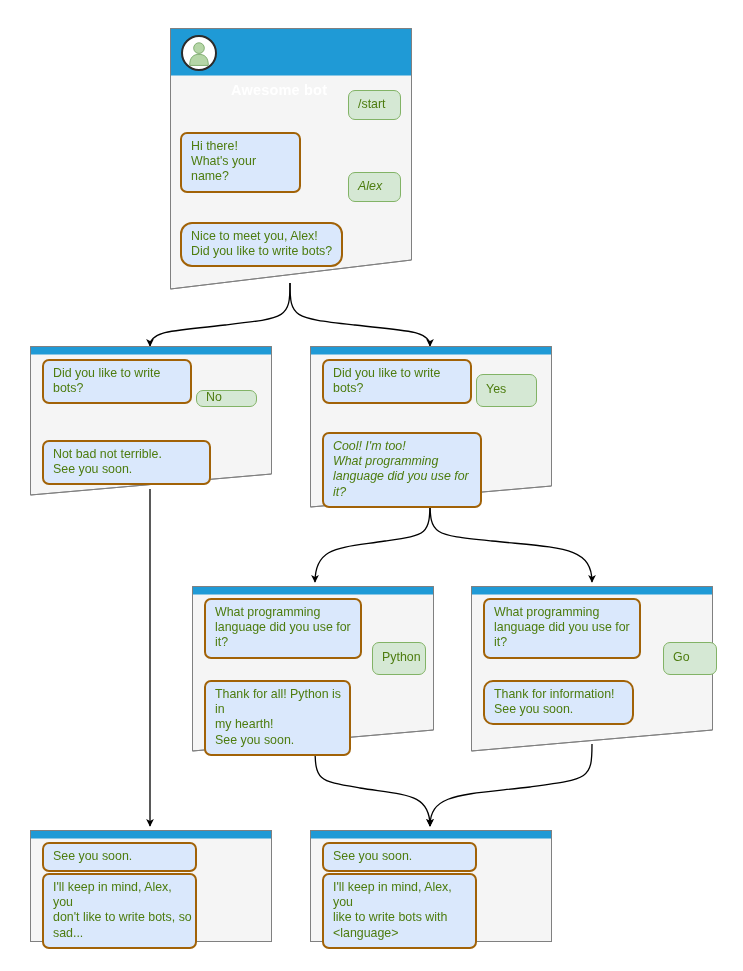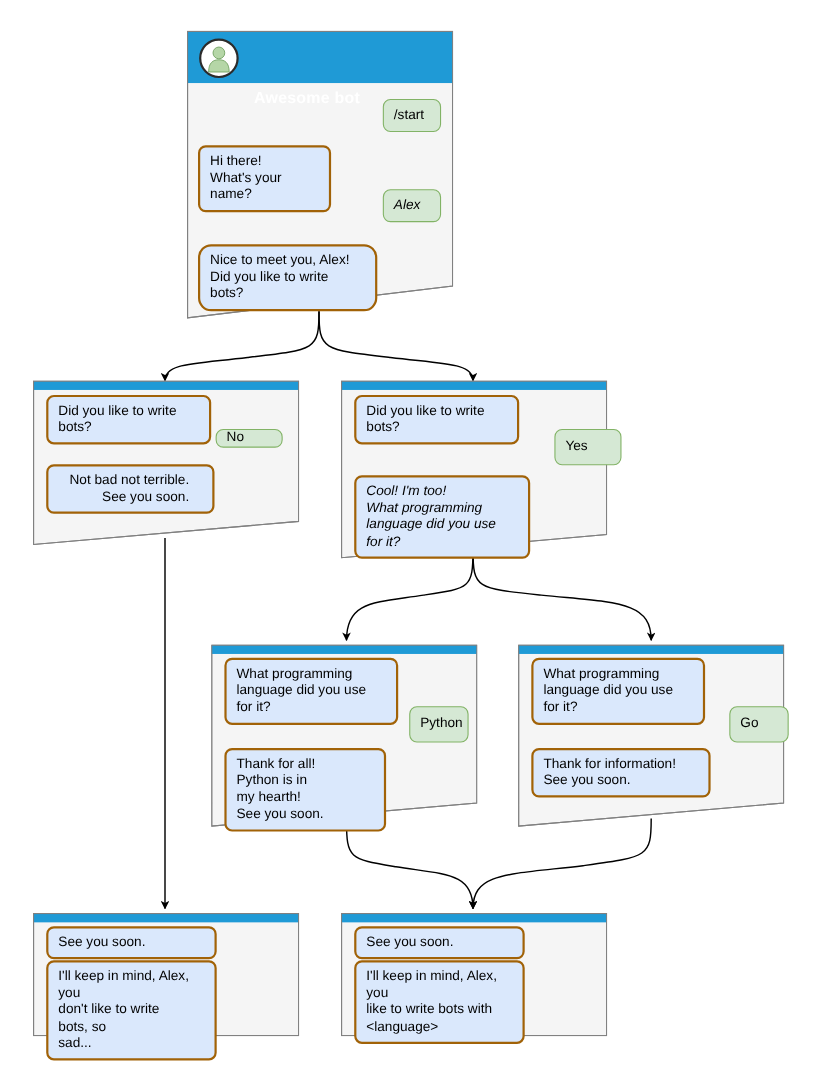--- a/index.html
+++ b/index.html
@@ -54,22 +54,22 @@
     border: 2px solid #2b2b2b;
     box-sizing: border-box;
     overflow: hidden;
   }
   .bubble {
     position: absolute;
     box-sizing: border-box;
     border-radius: 7px;
     font-size: 12.4px;
     line-height: 15.2px;
-    color: #000000;
-    padding: 5px 21px 6px 9px;
+    color: #4d7c0f;
+    padding: 5px 2px 6px 9px;
     white-space: pre-line;
   }
   .bubble.bot {
     background: #dae8fc;
     border: 2px solid #a16207;
   }
   .bubble.user {
     background: #d5e8d4;
     border: 1px solid #82b366;
     text-align: left;
@@ -126,32 +126,32 @@
   </div>
 
   <div class="card" style="left:30px; top:346px; width:242px; height:150px;">
     <svg class="card-shape" viewBox="0 0 242 150" preserveAspectRatio="none">
       <path d="M 0.5,0.5 L 241.5,0.5 L 241.5,128 L 0.5,149 Z" fill="#f5f5f5" stroke="#808080" stroke-width="1"></path>
       <rect x="0.5" y="0.5" width="241" height="8" fill="#1f9ad6" stroke="none"></rect>
       <path d="M 0.5,0.5 L 241.5,0.5 L 241.5,128 L 0.5,149 Z" fill="none" stroke="#808080" stroke-width="1"></path>
     </svg>
     <div class="bubble bot" style="left:12px; top:13px; width:150px;">Did you like to write bots?</div>
     <div class="bubble user" style="left:166px; top:44px; width:61px; height:17px; display:flex; align-items:center;">No</div>
-    <div class="bubble bot" style="left:12px; top:76px; width:153px;text-align:right;">Not bad not terrible.
+    <div class="bubble bot" style="left:12px; top:94px; width:169px;">Not bad not terrible.
 See you soon.</div>
   </div>
 
   <div class="card" style="left:310px; top:346px; width:242px; height:162px;">
     <svg class="card-shape" viewBox="0 0 242 162" preserveAspectRatio="none">
       <path d="M 0.5,0.5 L 241.5,0.5 L 241.5,140 L 0.5,161 Z" fill="#f5f5f5" stroke="#808080" stroke-width="1"></path>
       <rect x="0.5" y="0.5" width="241" height="8" fill="#1f9ad6" stroke="none"></rect>
       <path d="M 0.5,0.5 L 241.5,0.5 L 241.5,140 L 0.5,161 Z" fill="none" stroke="#808080" stroke-width="1"></path>
     </svg>
     <div class="bubble bot" style="left:12px; top:13px; width:150px;">Did you like to write bots?</div>
-    <div class="bubble user" style="left:166px; top:44px; width:61px; height:33px; display:flex; align-items:center;margin-left:28px;">Yes</div>
+    <div class="bubble user" style="left:166px; top:28px; width:61px; height:33px; display:flex; align-items:center;">Yes</div>
     <div class="bubble bot" style="left:12px; top:86px; width:160px;font-style:italic;">Cool! I'm too!
 What programming
 language did you use for it?</div>
   </div>
 
   <div class="card" style="left:192px; top:586px; width:242px; height:166px;">
     <svg class="card-shape" viewBox="0 0 242 166" preserveAspectRatio="none">
       <path d="M 0.5,0.5 L 241.5,0.5 L 241.5,144 L 0.5,165 Z" fill="#f5f5f5" stroke="#808080" stroke-width="1"></path>
       <rect x="0.5" y="0.5" width="241" height="8" fill="#1f9ad6" stroke="none"></rect>
       <path d="M 0.5,0.5 L 241.5,0.5 L 241.5,144 L 0.5,165 Z" fill="none" stroke="#808080" stroke-width="1"></path>
@@ -166,21 +166,21 @@
 
   <div class="card" style="left:471px; top:586px; width:242px; height:166px;">
     <svg class="card-shape" viewBox="0 0 242 166" preserveAspectRatio="none">
       <path d="M 0.5,0.5 L 241.5,0.5 L 241.5,144 L 0.5,165 Z" fill="#f5f5f5" stroke="#808080" stroke-width="1"></path>
       <rect x="0.5" y="0.5" width="241" height="8" fill="#1f9ad6" stroke="none"></rect>
       <path d="M 0.5,0.5 L 241.5,0.5 L 241.5,144 L 0.5,165 Z" fill="none" stroke="#808080" stroke-width="1"></path>
     </svg>
     <div class="bubble bot" style="left:12px; top:12px; width:158px;">What programming
 language did you use for it?</div>
     <div class="bubble user" style="left:192px; top:56px; width:54px; height:33px; display:flex; align-items:center;">Go</div>
-    <div class="bubble bot" style="left:12px; top:94px; width:163px;">Thank for information!
+    <div class="bubble bot" style="left:12px; top:94px; width:151px;border-radius:10px;">Thank for information!
 See you soon.</div>
   </div>
 
   <div class="card" style="left:30px; top:830px; width:242px; height:112px;">
     <svg class="card-shape" viewBox="0 0 242 112" preserveAspectRatio="none">
       <rect x="0.5" y="0.5" width="241" height="111" fill="#f5f5f5" stroke="#808080" stroke-width="1"></rect>
       <rect x="0.5" y="0.5" width="241" height="8" fill="#1f9ad6" stroke="none"></rect>
       <rect x="0.5" y="0.5" width="241" height="111" fill="none" stroke="#808080" stroke-width="1"></rect>
     </svg>
     <div class="bubble bot" style="left:12px; top:12px; width:155px;">See you soon.</div>

